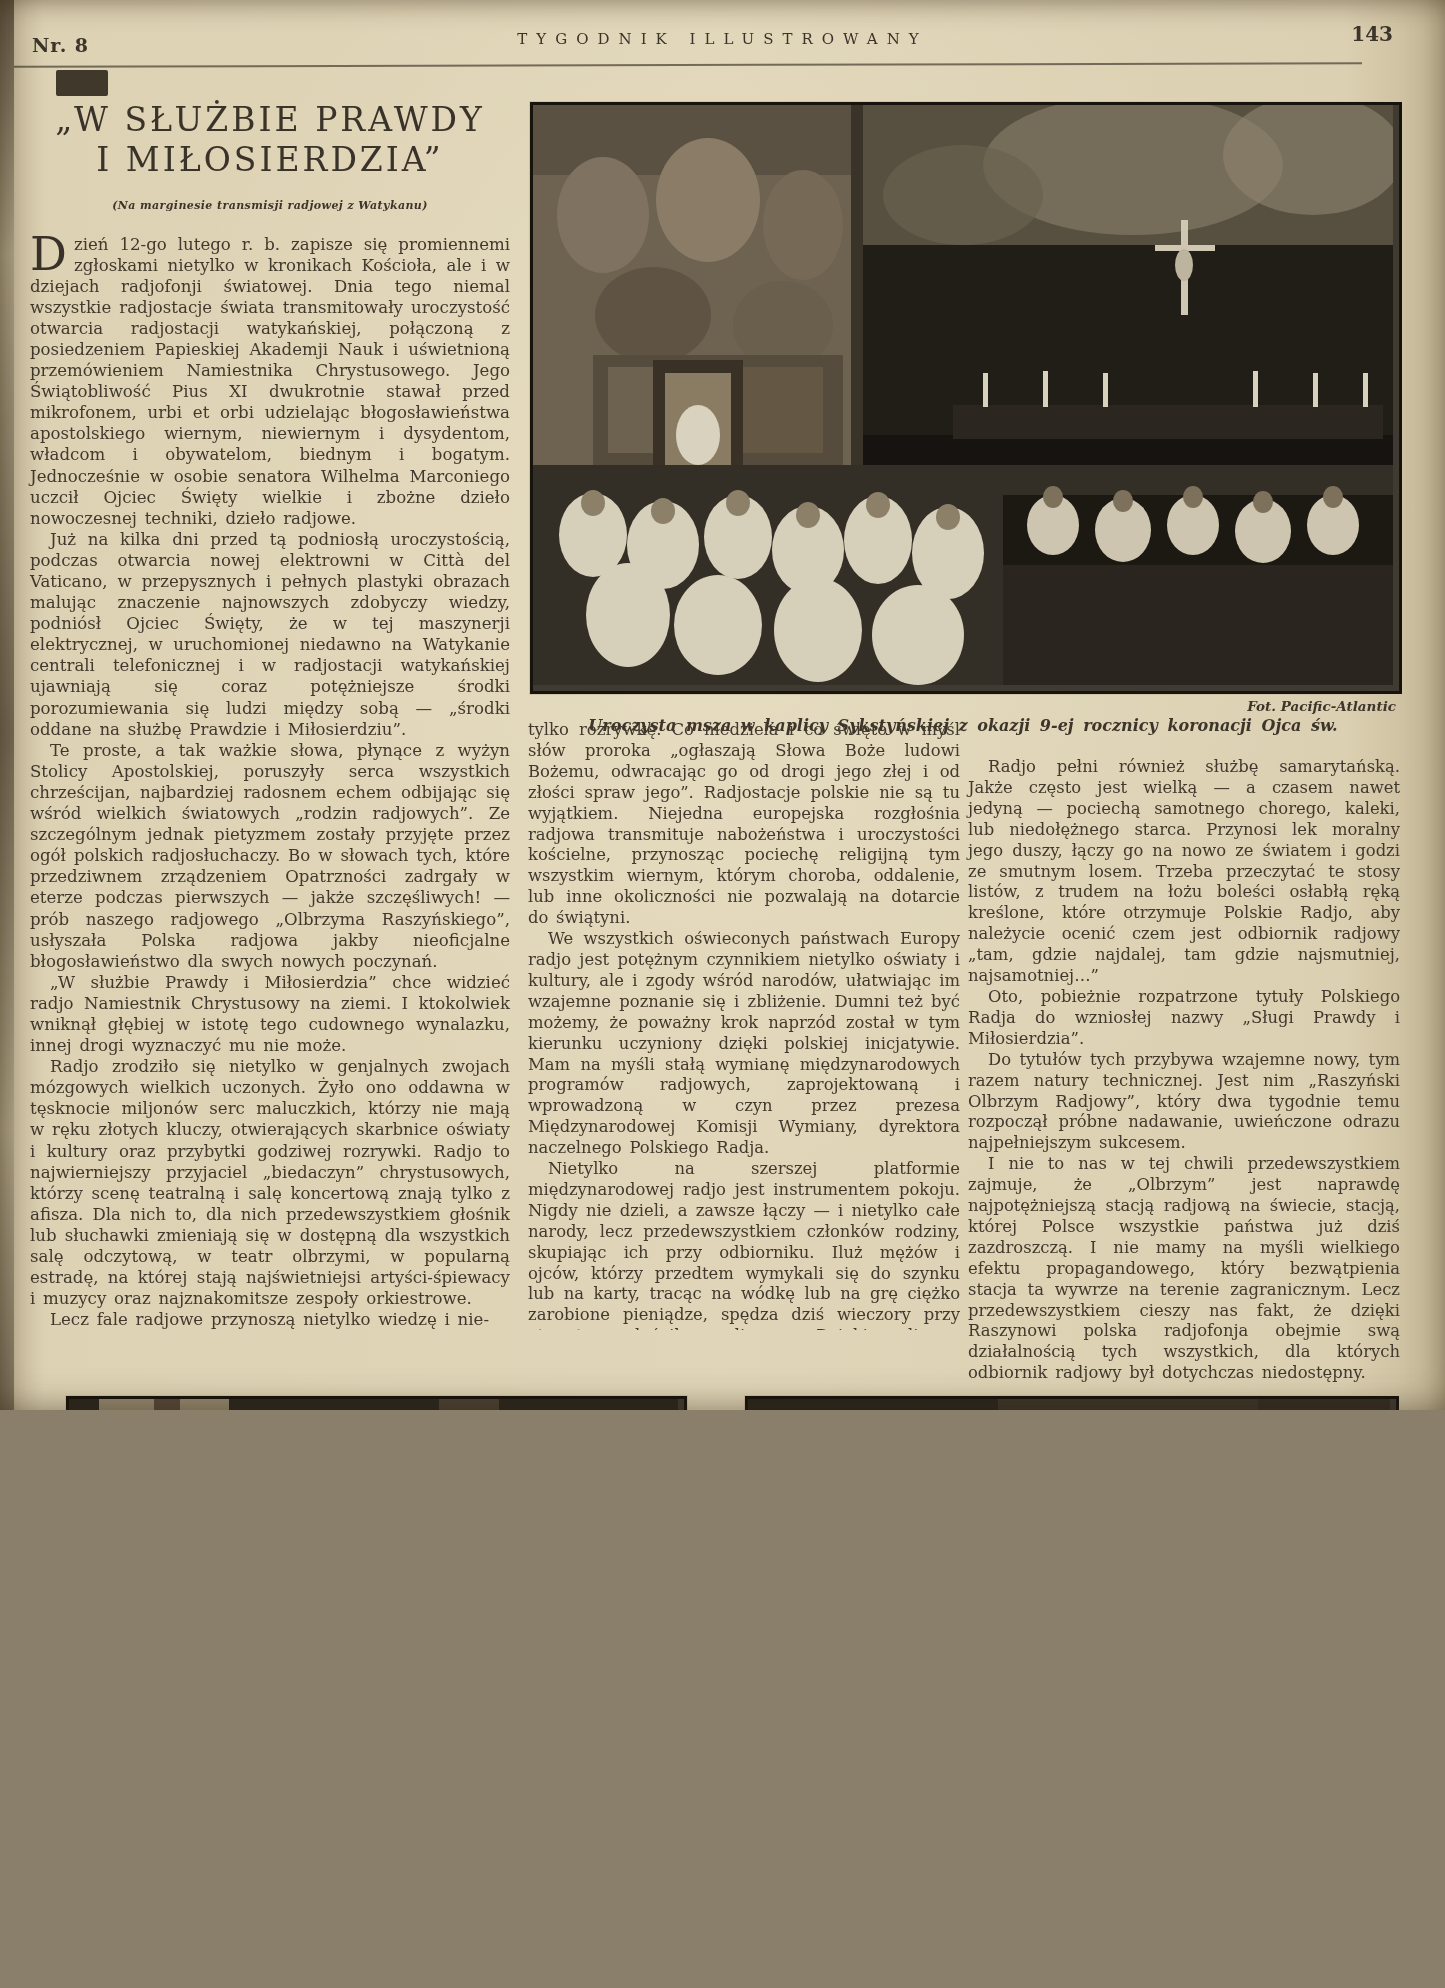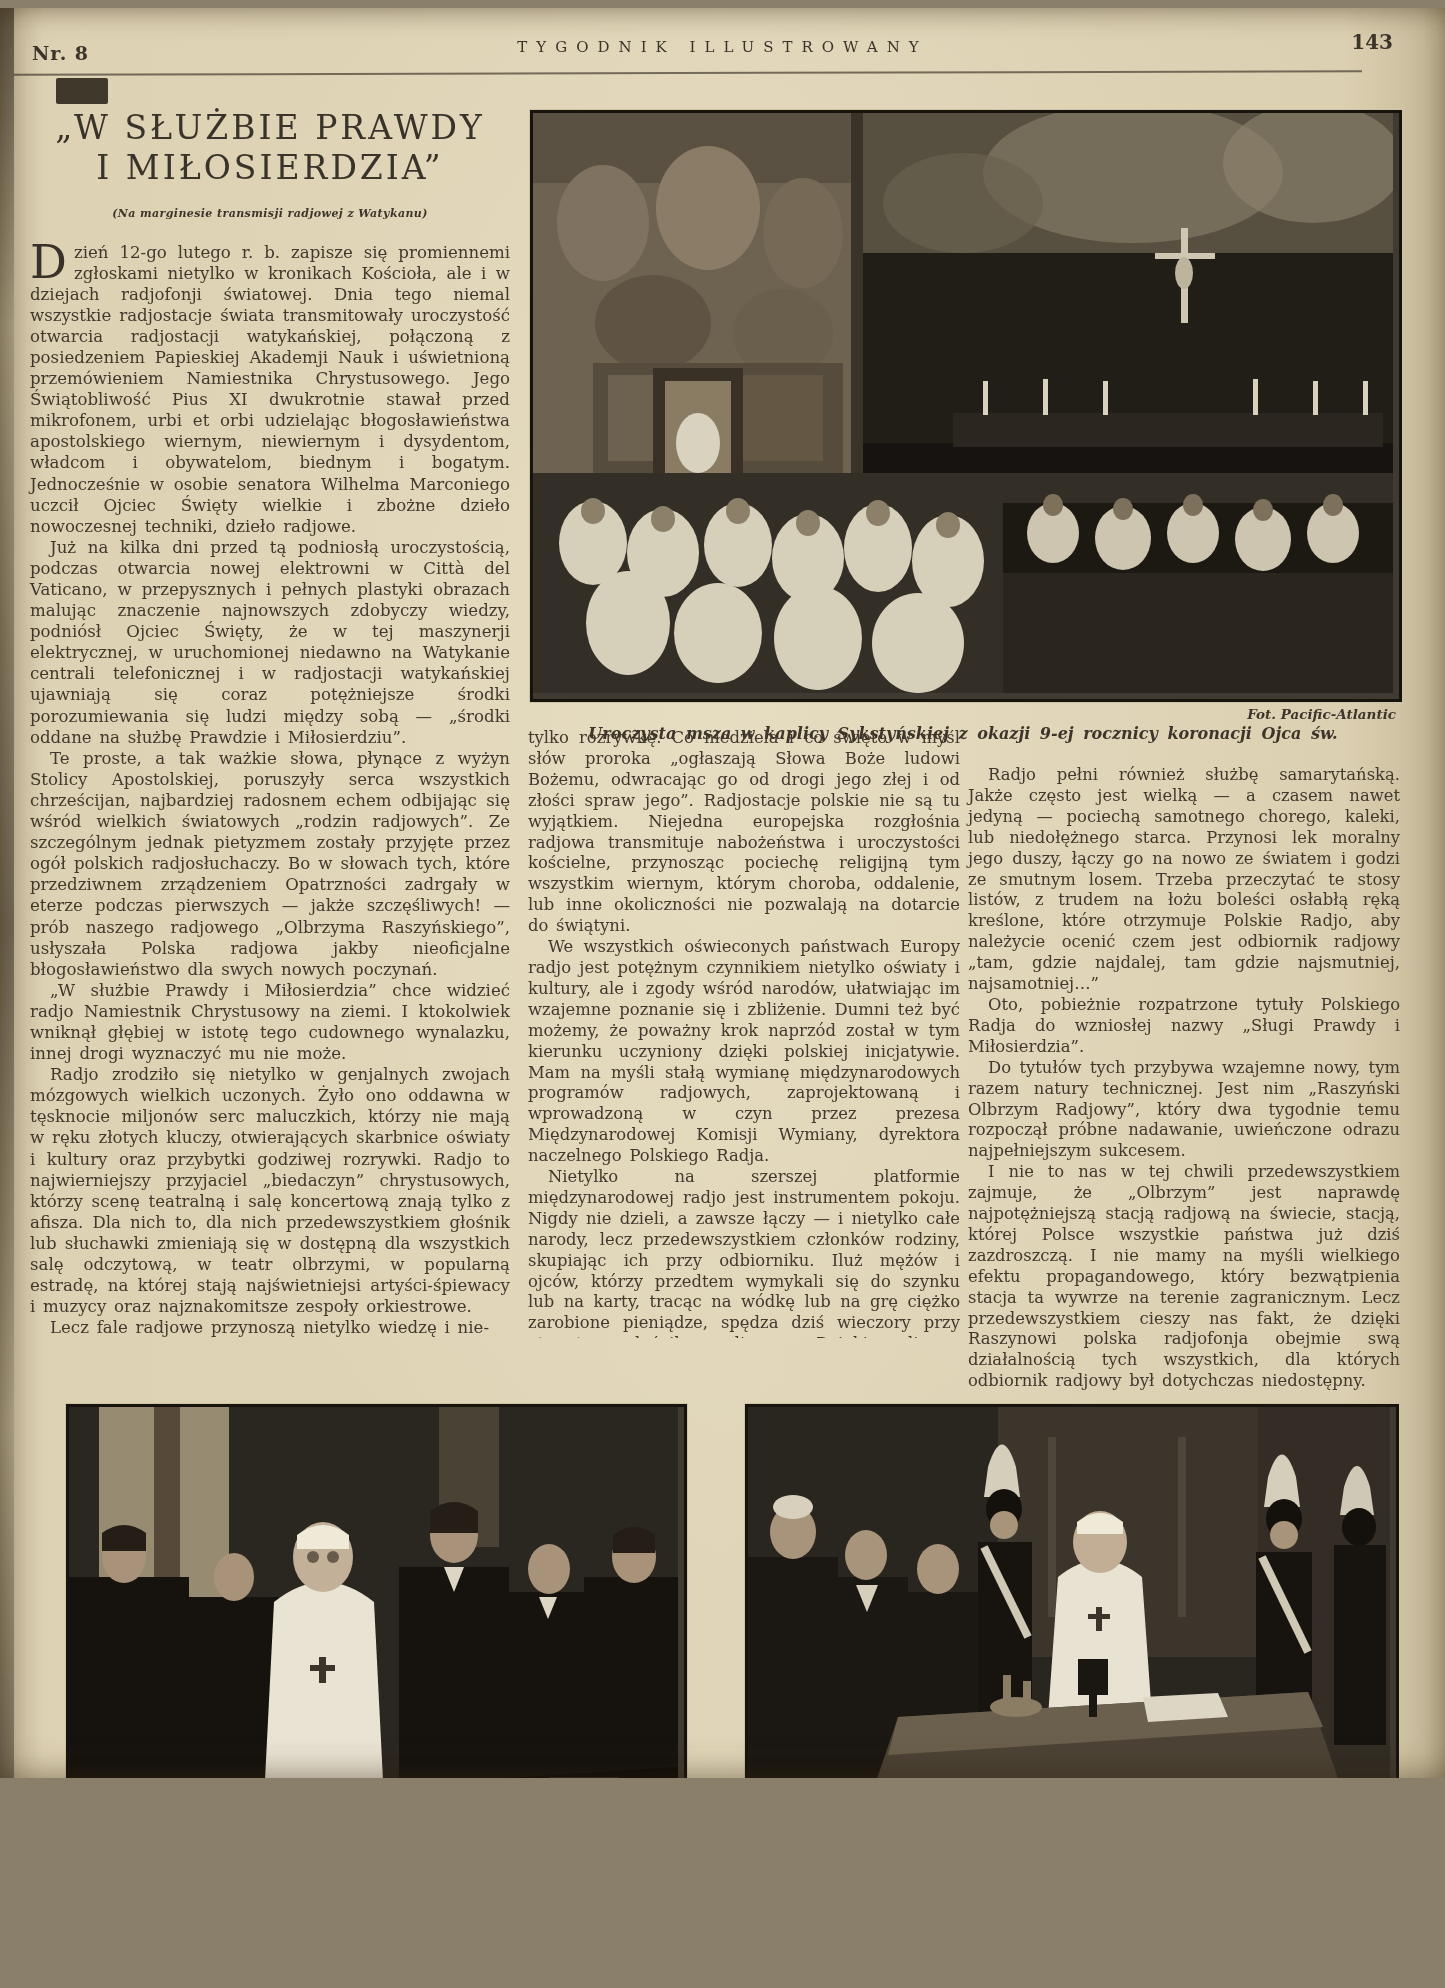--- a/index.html
+++ b/index.html
@@ -1,17 +1,17 @@
 <!DOCTYPE html>
 <html lang="pl"><head>
 <meta charset="utf-8">
 <style>
   html,body{margin:0;padding:0;background:#8a7f6a;}
   .page{
-    position:relative;width:1445px;height:1770px;margin:8px auto;
+    position:relative;width:1445px;height:1410px;margin:0 auto;
     background:
       radial-gradient(ellipse at 50% 40%, rgba(255,250,230,0.20), rgba(0,0,0,0) 60%),
       linear-gradient(90deg, #c9bc9c 0%, #ded2b4 3%, #e0d5b8 50%, #dcd0b2 93%, #c6b998 100%),
       #ddd1b3;
     overflow:hidden;
     font-family:"DejaVu Serif","Liberation Serif",serif;
     color:#3d352a;
   }
   .page::after{
     content:"";position:absolute;inset:0;pointer-events:none;

